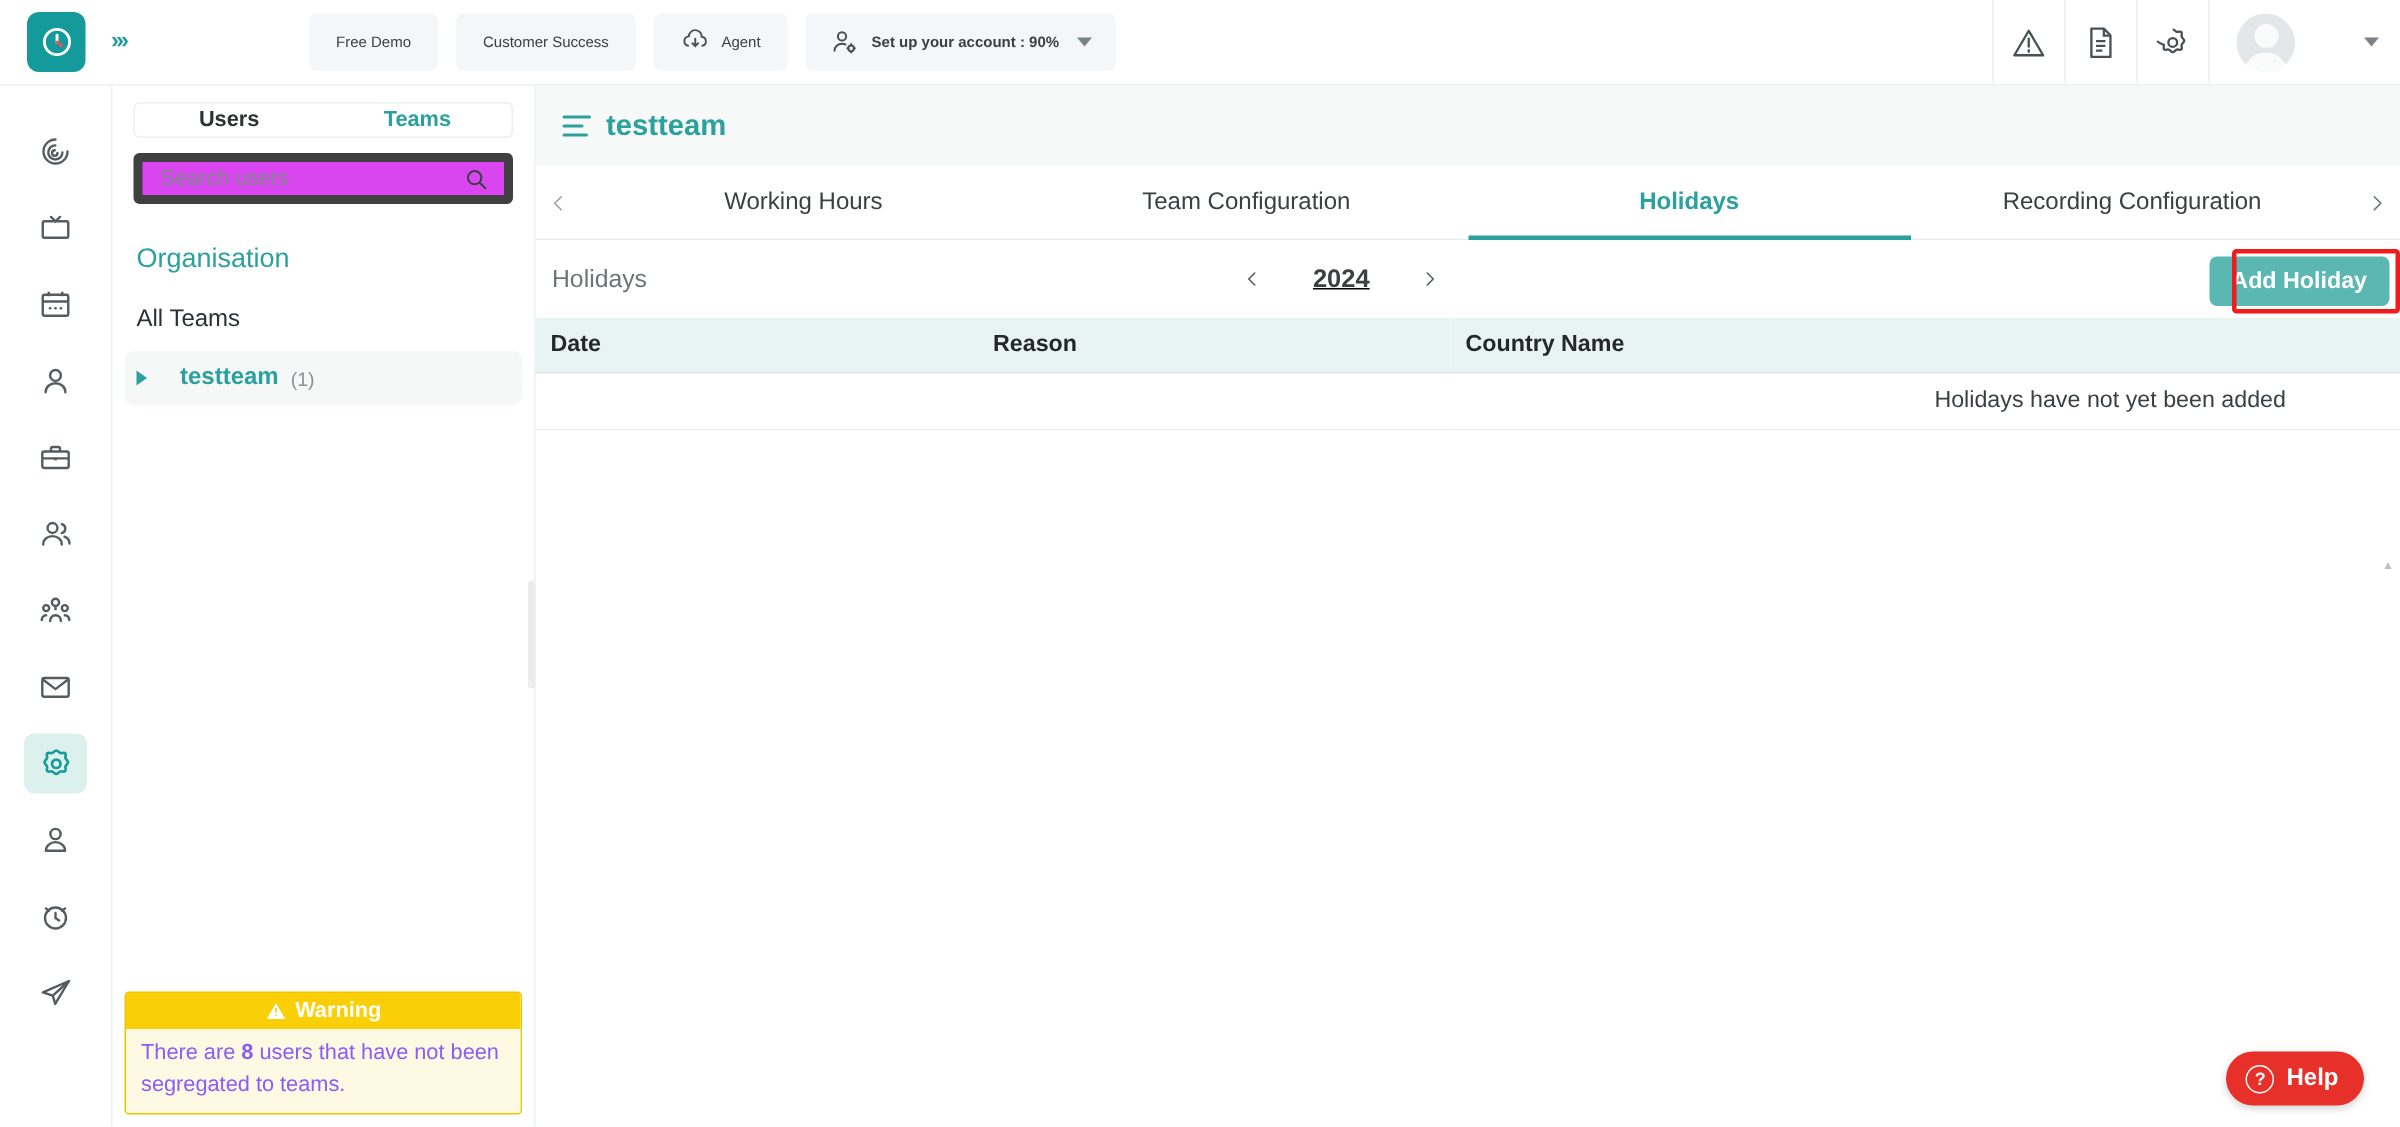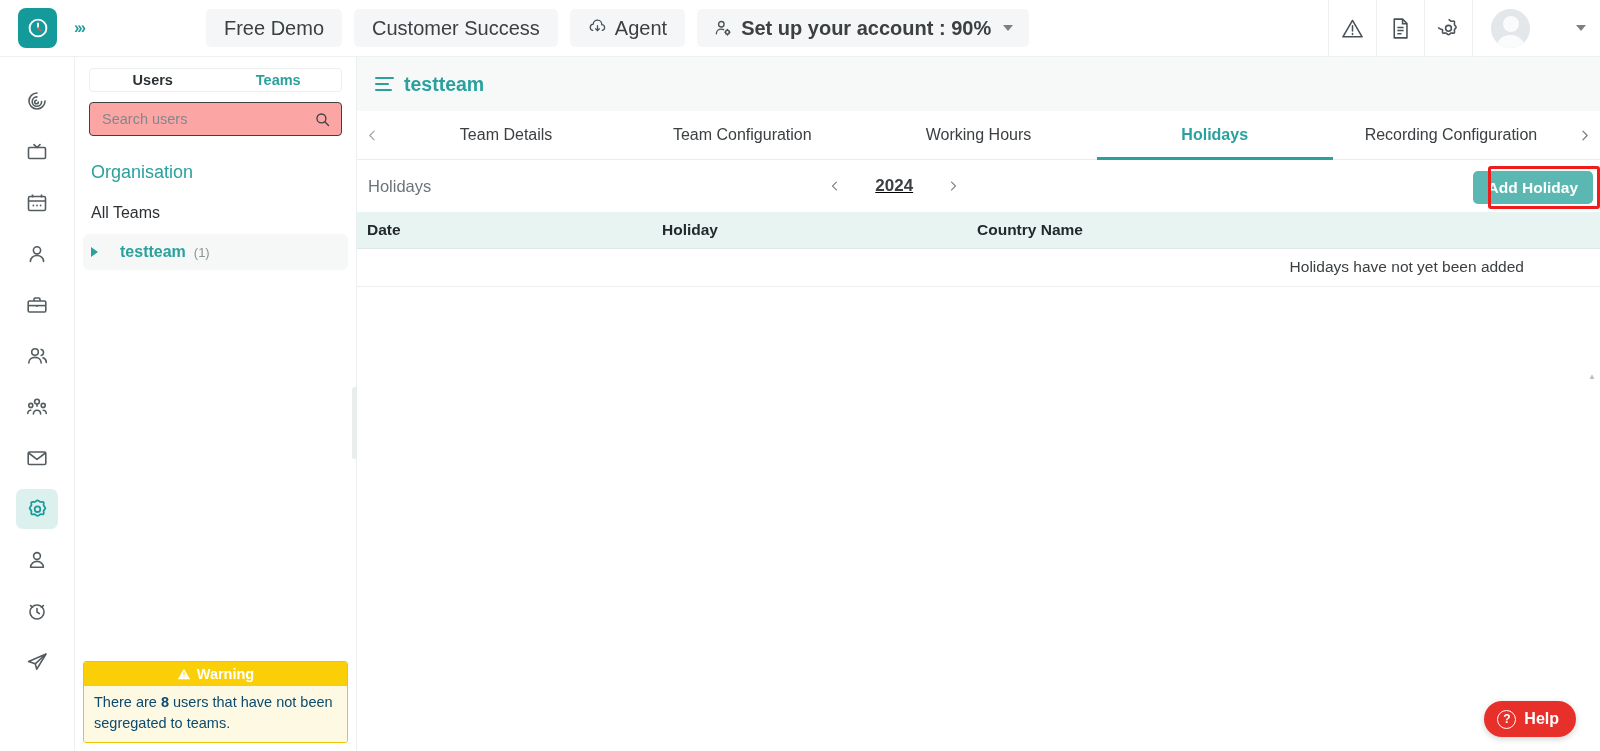--- a/index.html
+++ b/index.html
@@ -20,21 +20,21 @@
   .logo-wrap { width:75px; height:57px; display:flex; align-items:center; justify-content:center; }
   .logo {
     width:39px; height:40px; border-radius:8px; background:#149a9b;
     display:flex; align-items:center; justify-content:center;
   }
   .chev3 { color:#1f9e9b; font-size:16px; letter-spacing:-2px; font-weight:700; margin-left:-1px; }
 
   .topbtns { display:flex; align-items:center; gap:12px; margin-left:122px; }
   .topbtn {
     background:#f4f6f7; border:none; border-radius:5px;
-    font-size:20px; color:#3c4043; height:38px; padding:0 18px;
+    font-size:10px; color:#3c4043; height:38px; padding:0 18px;
     display:flex; align-items:center; gap:8px; cursor:pointer;
     font-family:"Liberation Sans", sans-serif;
   }
   .topbtn.wide { padding:0 16px;font-weight:bold; }
   .caret-dn { width:0; height:0; border-left:5px solid transparent; border-right:5px solid transparent; border-top:6px solid #7b8285; margin-left:4px;}
 
   .toprt { margin-left:auto; display:flex; align-items:center; height:57px; }
   .icobtn {
     width:48px; height:57px; display:flex; align-items:center; justify-content:center;
     cursor:pointer; border-left:1px solid #edf0f0;
@@ -71,22 +71,22 @@
     background:#ffffff; border-right:1px solid #eceff0; z-index:10;
   }
   .ptabs {
     margin:11px 14px 0 14px; height:24px; border:1px solid #eceff0; border-radius:4px;
     display:flex; background:#fff;
   }
   .ptab { flex:1; display:flex; align-items:center; justify-content:center; font-size:14.5px; cursor:pointer; }
   .ptab.sel { color:#2c3134; font-weight:700; }
   .ptab.unsel { color:#2aa19d; font-weight:700; }
   .psearch {
-    margin:10px 14px 0 14px; height:34px; border:1px solid #404040; border-radius:4px;
-    display:flex; align-items:center; padding:0 10px 0 12px; background:#fca5a5;
+    margin:10px 14px 0 14px; height:34px; border:6px solid #404040; border-radius:4px;
+    display:flex; align-items:center; padding:0 10px 0 12px; background:#d946ef;
   }
   .psearch input {
     border:none; outline:none; flex:1; font-size:14.5px; color:#3c4043;
     font-family:"Liberation Sans", sans-serif; background:transparent;
   }
   .psearch input::placeholder { color:#81888c; }
   .porg { margin:26px 0 2px 16px; font-size:18px; color:#2aa19d; }
   .pall { margin:21px 0 0 16px; font-size:16px; color:#2c3134; }
   .pteam {
     margin:12px 8px 0 8px; height:36px; border-radius:6px; background:#f6f8f8;
@@ -103,21 +103,21 @@
 
   
   .warnbox {
     position:absolute; left:8px; bottom:8px; width:265px;
     border:1px solid #f1c400; border-radius:3px; overflow:hidden;
   }
   .warnhead {
     background:#fbcf07; color:#ffffff; font-size:14.5px; font-weight:700;
     height:24px; display:flex; align-items:center; justify-content:center; gap:6px;
   }
-  .warnbody { background:#fdf9e3; color:#0c4a6e; font-size:14.5px; line-height:21px; padding:6px 8px 8px 10px; }
+  .warnbody { background:#fdf9e3; color:#8b5cf6; font-size:14.5px; line-height:21px; padding:6px 8px 8px 10px; }
   .warnbody b { font-weight:700; }
 
   
   .main { position:absolute; top:57px; left:357px; width:1243px; height:694px; background:#f7f9f9; }
   .mhead { height:54px; display:flex; align-items:center; padding-left:18px; }
   .burger { display:flex; flex-direction:column; gap:3.5px; margin-right:10px; }
   .burger i { height:2.6px; background:#2aa19d; border-radius:2px; display:block; }
   .burger i:nth-child(1){ width:19px; }
   .burger i:nth-child(2){ width:14px; }
   .burger i:nth-child(3){ width:17px; }
@@ -402,27 +402,24 @@
     </div>
 
     <div class="tabstrip">
       <div class="tabarrow">
         <svg width="13" height="13" viewBox="0 0 24 24" fill="none" stroke="#9aa1a5" stroke-width="2">
             <path d="M15 4 7 12l8 8" stroke-linecap="round" stroke-linejoin="round"></path>
           </svg>
       </div>
       <div class="tabs">
         <div class="tab">
-          <span>Team Details</span>
+          <span>Working Hours</span>
         </div>
         <div class="tab">
           <span>Team Configuration</span>
-        </div>
-        <div class="tab">
-          <span>Working Hours</span>
         </div>
         <div class="tab active">
           <span>Holidays</span>
         </div>
         <div class="tab">
           <span>Recording Configuration</span>
         </div>
       </div>
       <div class="tabarrow">
         <svg width="13" height="13" viewBox="0 0 24 24" fill="none" stroke="#6d7478" stroke-width="2">
@@ -448,21 +445,21 @@
           </span>
         </div>
         <button class="addbtn">Add Holiday</button>
         <div class="redbox"></div>
       </div>
 
       <table class="grid">
         <thead>
           <tr>
             <th style="width:305px;">Date</th>
-            <th style="width:305px;" class="c2">Holiday</th>
+            <th style="width:305px;" class="c2">Reason</th>
             <th>Country Name</th>
           </tr>
         </thead>
         <tbody>
           <tr class="empty-row">
             <td colspan="3">Holidays have not yet been added</td>
           </tr>
         </tbody>
       </table>
       <div class="gridbody"></div>

